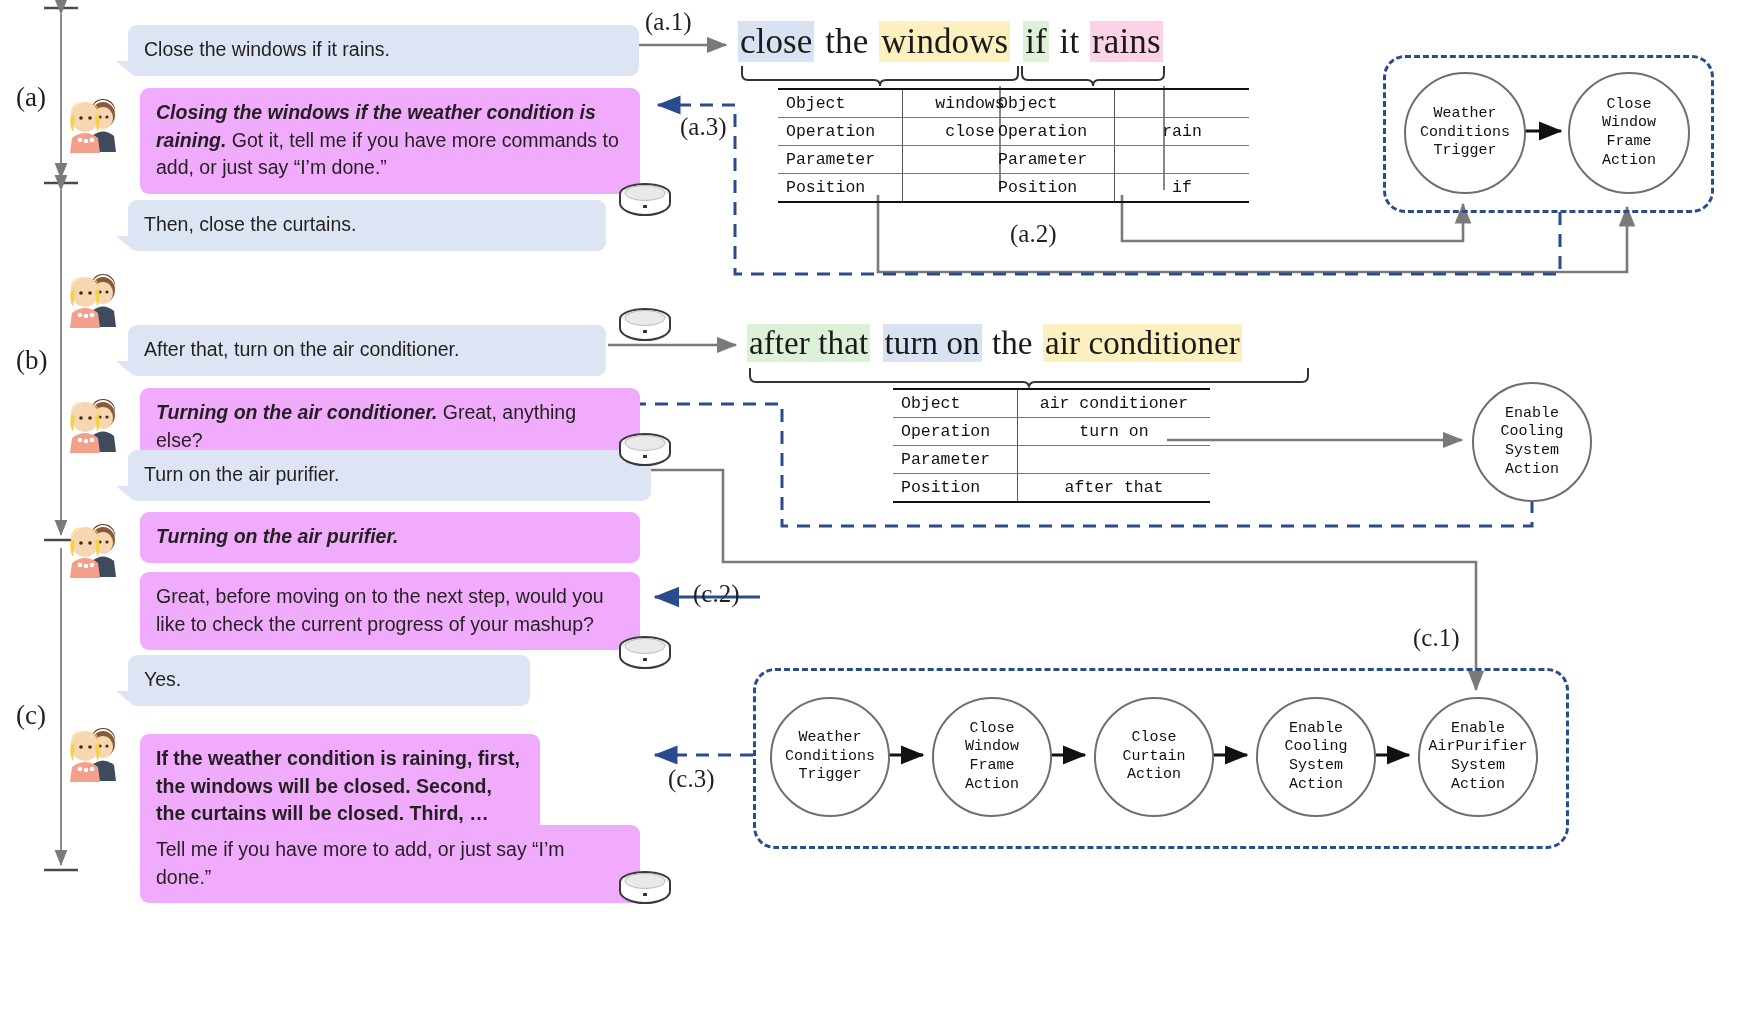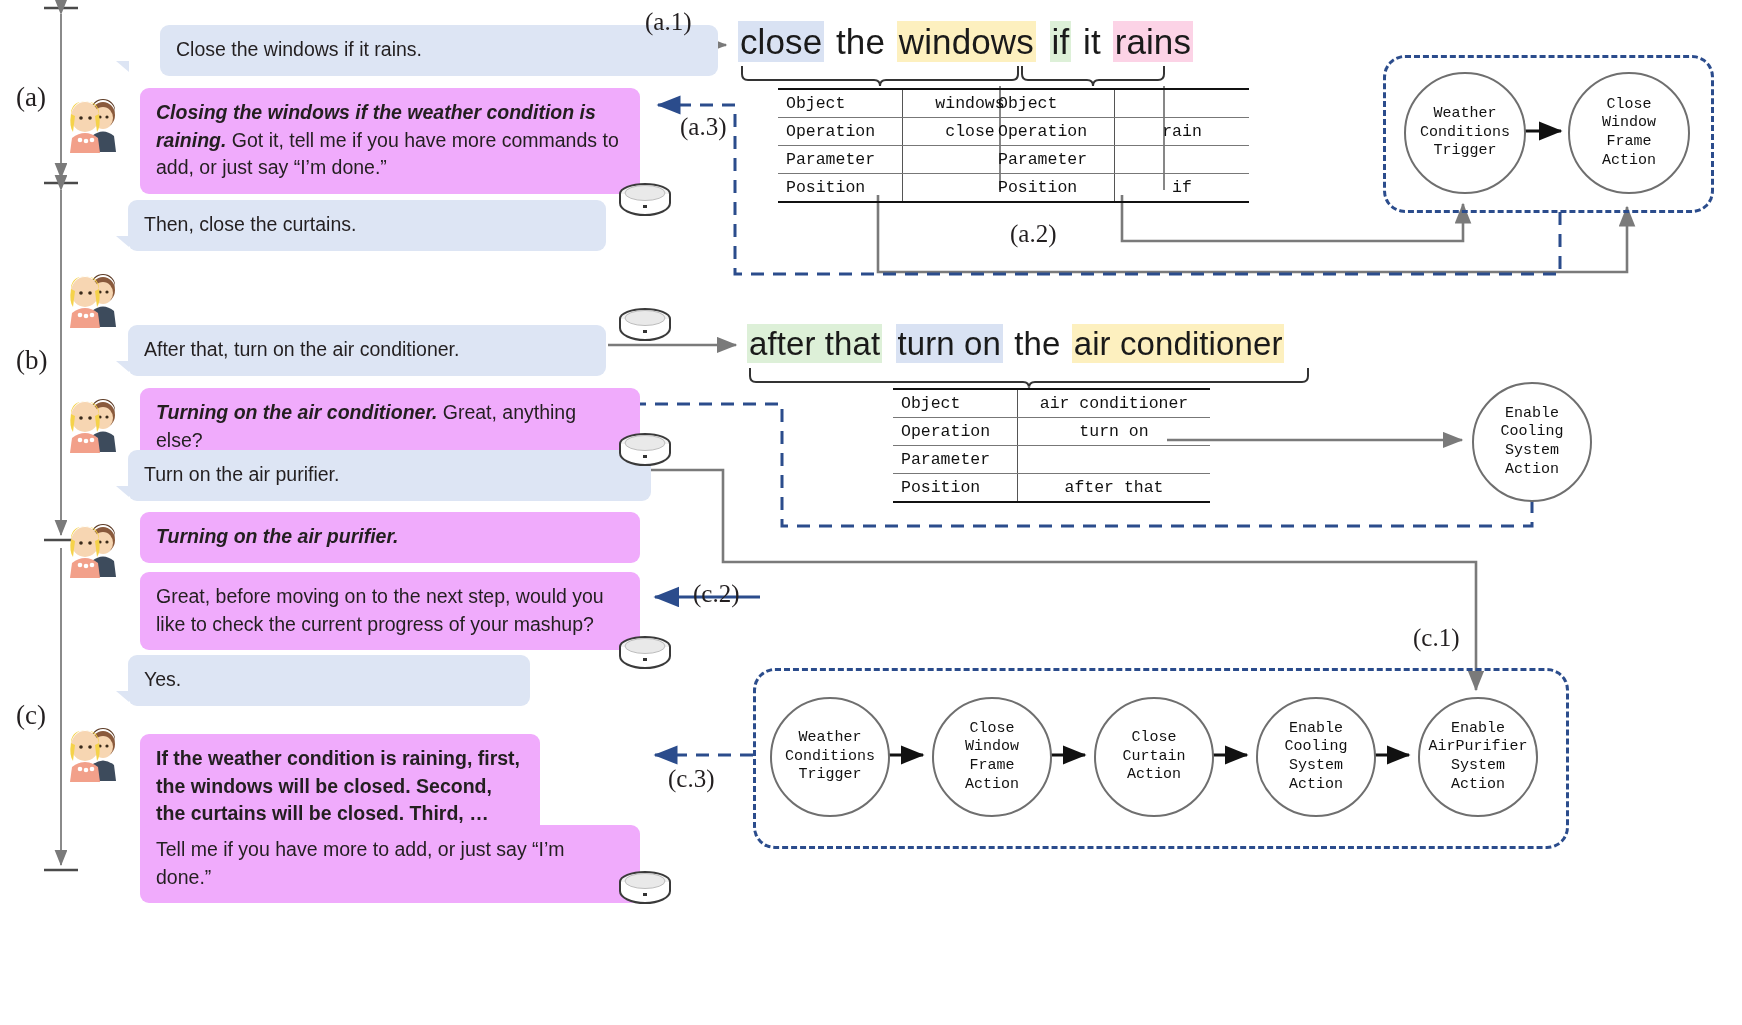--- a/index.html
+++ b/index.html
@@ -22,21 +22,21 @@
   .tail{position:absolute;width:0;height:0;}
   .tail.user{border-top:11px solid #dde5f4;border-left:13px solid transparent;}
 
   
   .avatar{position:absolute;width:62px;height:58px;}
 
   
   .speaker{position:absolute;width:56px;height:40px;}
 
   
-  .sentence{position:absolute;white-space:nowrap;font-family:Liberation Sans, sans-serif;
+  .sentence{position:absolute;white-space:nowrap;font-family:Liberation Serif, serif;
             font-size:33px;color:#1a1a1a;letter-spacing:.1px;}
   .sentence span{padding:1px 2px;}
   .hl-blue{background:#d9e2f3;}
   .hl-yellow{background:#fdf0bf;}
   .hl-green{background:#ddf0d8;}
   .hl-pink{background:#fcd3e6;}
   .hl-none{background:transparent;}
 
   
   .ptable{position:absolute;border-collapse:collapse;
@@ -154,21 +154,21 @@
 
     <g stroke="#111" stroke-width="3" fill="none">
       <line x1="1524" y1="131" x2="1561" y2="131" marker-end="url(#arrBlack)"></line>
     </g>
   </svg>
 
   <div class="sec-label abs" style="left:16px;top:82px;">(a)</div>
   <div class="sec-label abs" style="left:16px;top:345px;">(b)</div>
   <div class="sec-label abs" style="left:16px;top:700px;">(c)</div>
 
-  <div class="bubble user" style="left:128px;top:25px;width:558px;margin-left:32px;">
+  <div class="bubble user" style="left:128px;top:25px;width:511px;">
     <span>Close the windows if it rains.</span>
   </div>
   <div class="tail user" style="left:116px;top:61px;"></div>
 
   <div class="bubble agent" style="left:140px;top:88px;width:500px;">
     <b>Closing the windows if the weather condition is raining.</b><span> Got it, tell me if you have more commands to add, or just say “I’m done.”</span>
   </div>
 
   <div class="bubble user" style="left:128px;top:200px;width:478px;">
     <span>Then, close the curtains.</span>

